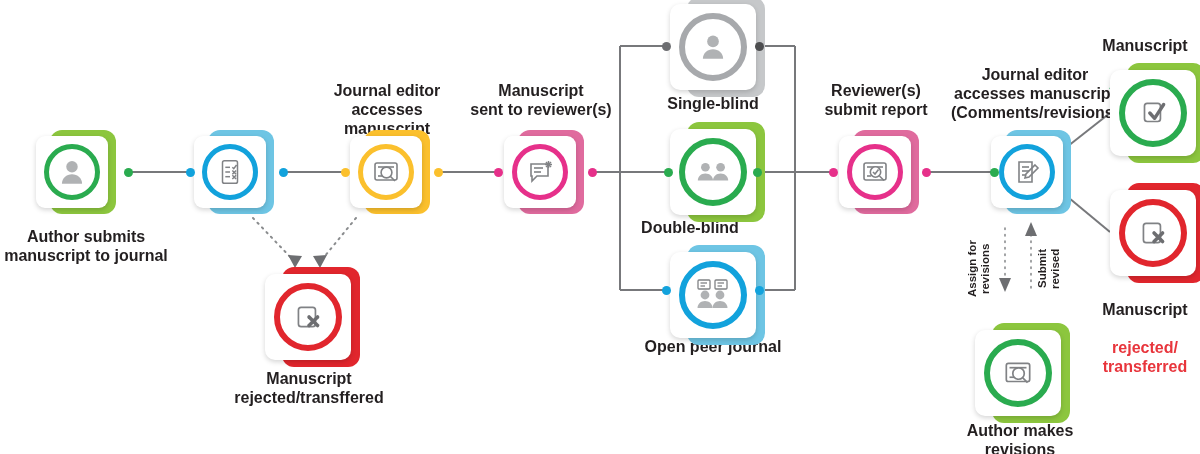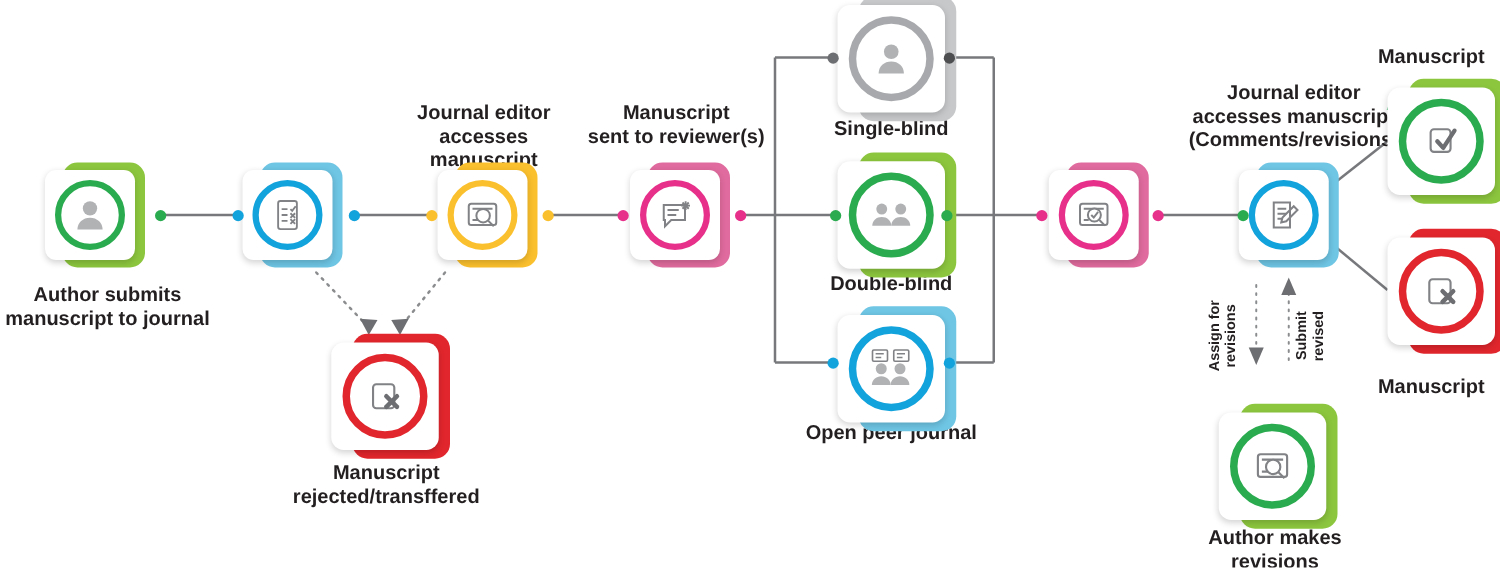--- a/index.html
+++ b/index.html
@@ -187,21 +187,21 @@
     <div class="ring" style="border-color:#2aab4f;"></div>
     <div class="glyph">
       <svg width="38" height="38" viewBox="0 0 40 32" fill="#b0b2b4">
         <circle cx="12" cy="11" r="4.6"></circle>
         <path d="M4 25c0-4.5 3.6-7.4 8-7.4s8 2.9 8 7.4z"></path>
         <circle cx="28" cy="11" r="4.6"></circle>
         <path d="M20 25c0-4.5 3.6-7.4 8-7.4s8 2.9 8 7.4z"></path>
       </svg>
     </div>
   </div>
-  <div class="lbl" style="left:643px;top:219px;width:140px;">Double-blind</div>
+  <div class="lbl" style="left:620px;top:219px;width:140px;">Double-blind</div>
 
   <div class="node big" style="left:670px;top:252px;">
     <div class="bracket" style="background:#6ec5e4;"></div>
     <div class="card"></div>
     <div class="ring" style="border-color:#12a2dc;"></div>
     <div class="glyph">
       <svg width="40" height="40" viewBox="0 0 40 34" fill="none">
         <g stroke="#808285" stroke-width="1.3">
           <rect x="5" y="2" width="12" height="9" rx="1"></rect>
           <line x1="7.5" y1="5" x2="14" y2="5"></line>
@@ -229,20 +229,22 @@
       <svg width="32" height="32" viewBox="0 0 32 32" fill="none" stroke="#808285" stroke-width="1.6">
         <rect x="5" y="7" width="22" height="17" rx="2"></rect>
         <line x1="8" y1="11" x2="24" y2="11"></line>
           <line x1="8" y1="20" x2="12" y2="20"></line>
         <circle cx="16.5" cy="16" r="5.2" fill="#fff"></circle>
         <polyline points="14,16 16,18 19.5,13.5"></polyline>
         <line x1="20.5" y1="20" x2="25" y2="24.5"></line>
       </svg>
     </div>
   </div>
+  <div class="lbl" style="left:806px;top:82px;width:140px;">Reviewer(s)
+submit report</div>
 
   <div class="node" style="left:991px;top:136px;">
     <div class="bracket" style="background:#6ec5e4;"></div>
     <div class="card"></div>
     <div class="ring" style="border-color:#12a2dc;"></div>
     <div class="glyph">
       <svg width="32" height="32" viewBox="0 0 32 32" fill="none" stroke="#808285" stroke-width="1.6">
         <path d="M8 6h13v20H8z"></path>
         <line x1="11" y1="11" x2="18" y2="11"></line>
           <line x1="11" y1="15" x2="18" y2="15"></line>
@@ -297,20 +299,22 @@
         <rect x="7" y="7" width="16" height="18" rx="2.5"></rect>
         <g stroke="#6d6e71" stroke-width="3.4" stroke-linecap="round">
           <line x1="17" y1="16" x2="25" y2="24"></line>
             <line x1="25" y1="16" x2="17" y2="24"></line>
         </g>
       </svg>
     </div>
   </div>
   <div class="lbl" style="left:1090px;top:282px;width:110px;">
     <div>Manuscript</div>
+    <div class="accent-red">rejected/
+transferred</div>
   </div>
 
   <div class="node big" style="left:975px;top:330px;">
     <div class="bracket" style="background:#8cc63e;"></div>
     <div class="card"></div>
     <div class="ring" style="border-color:#2aab4f;"></div>
     <div class="glyph">
       <svg width="34" height="34" viewBox="0 0 32 32" fill="none" stroke="#808285" stroke-width="1.6">
         <rect x="5" y="7" width="22" height="17" rx="2"></rect>
         <line x1="8" y1="11" x2="24" y2="11"></line>

